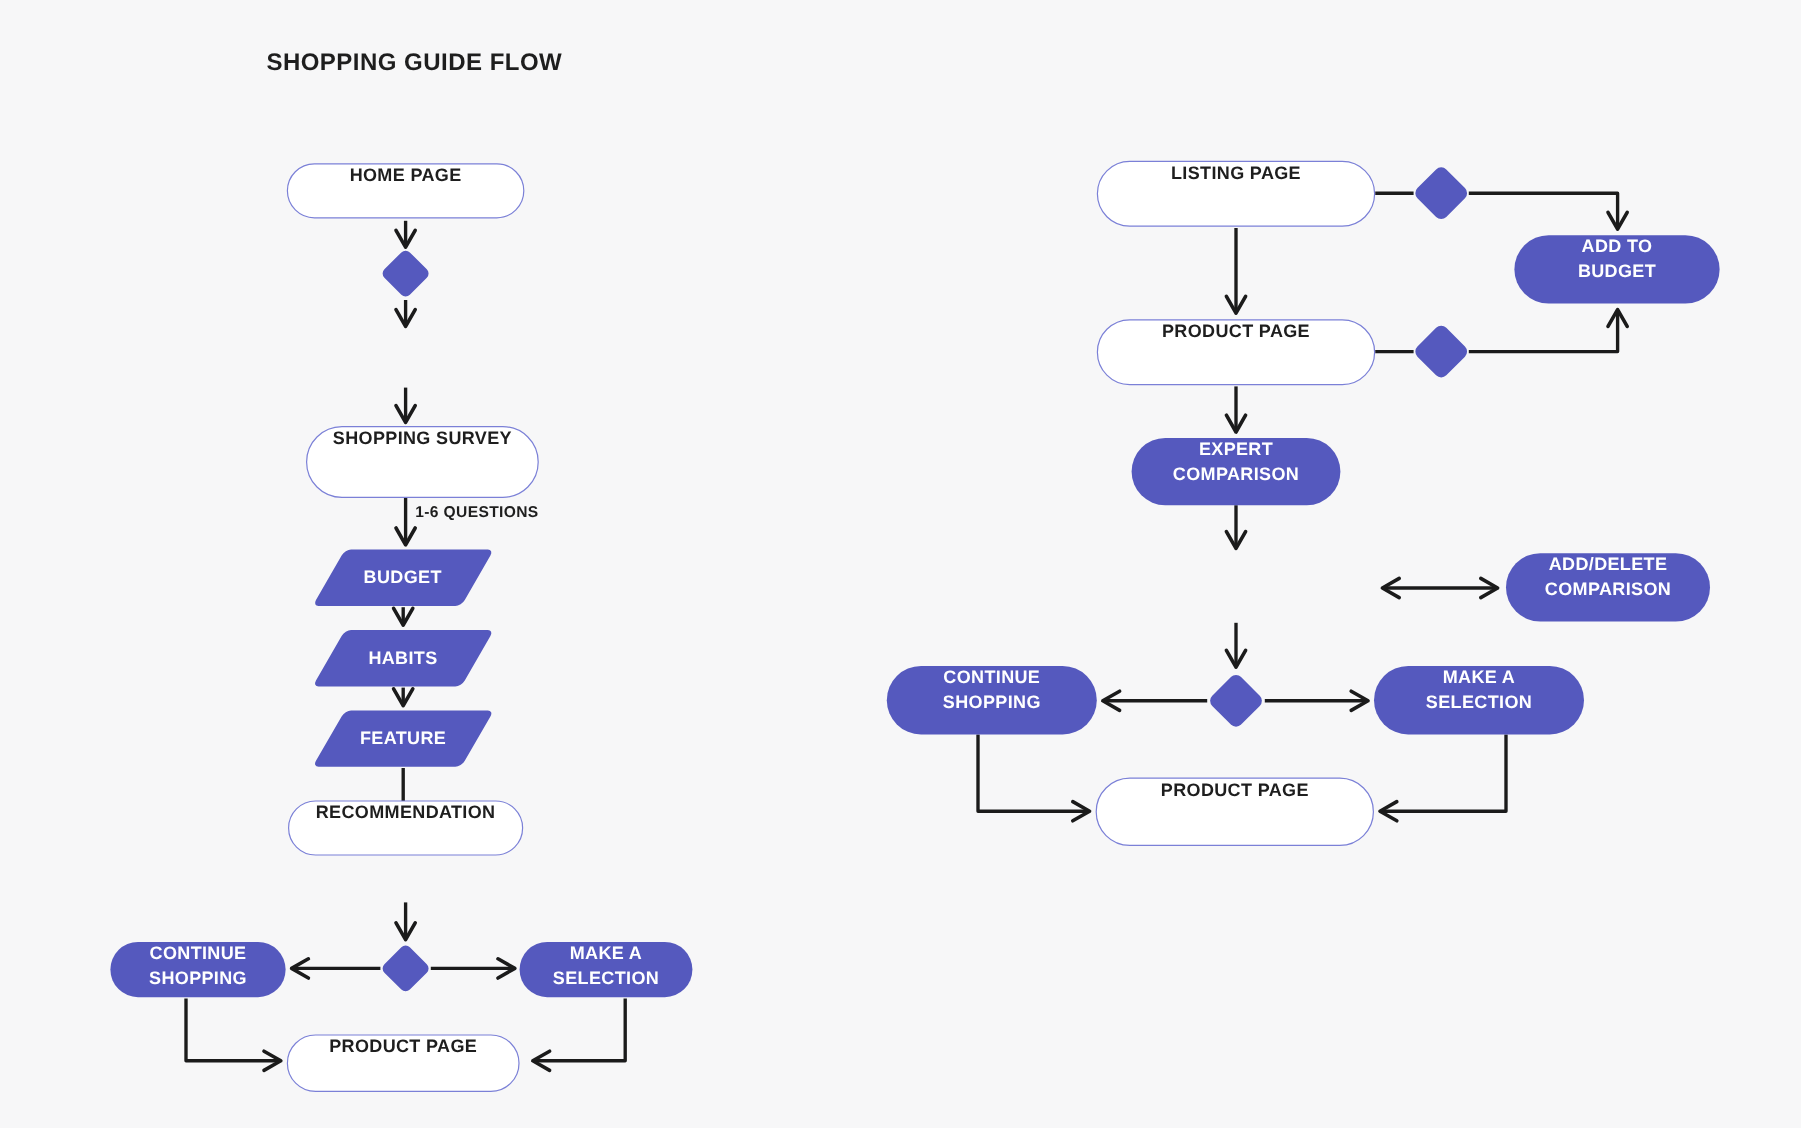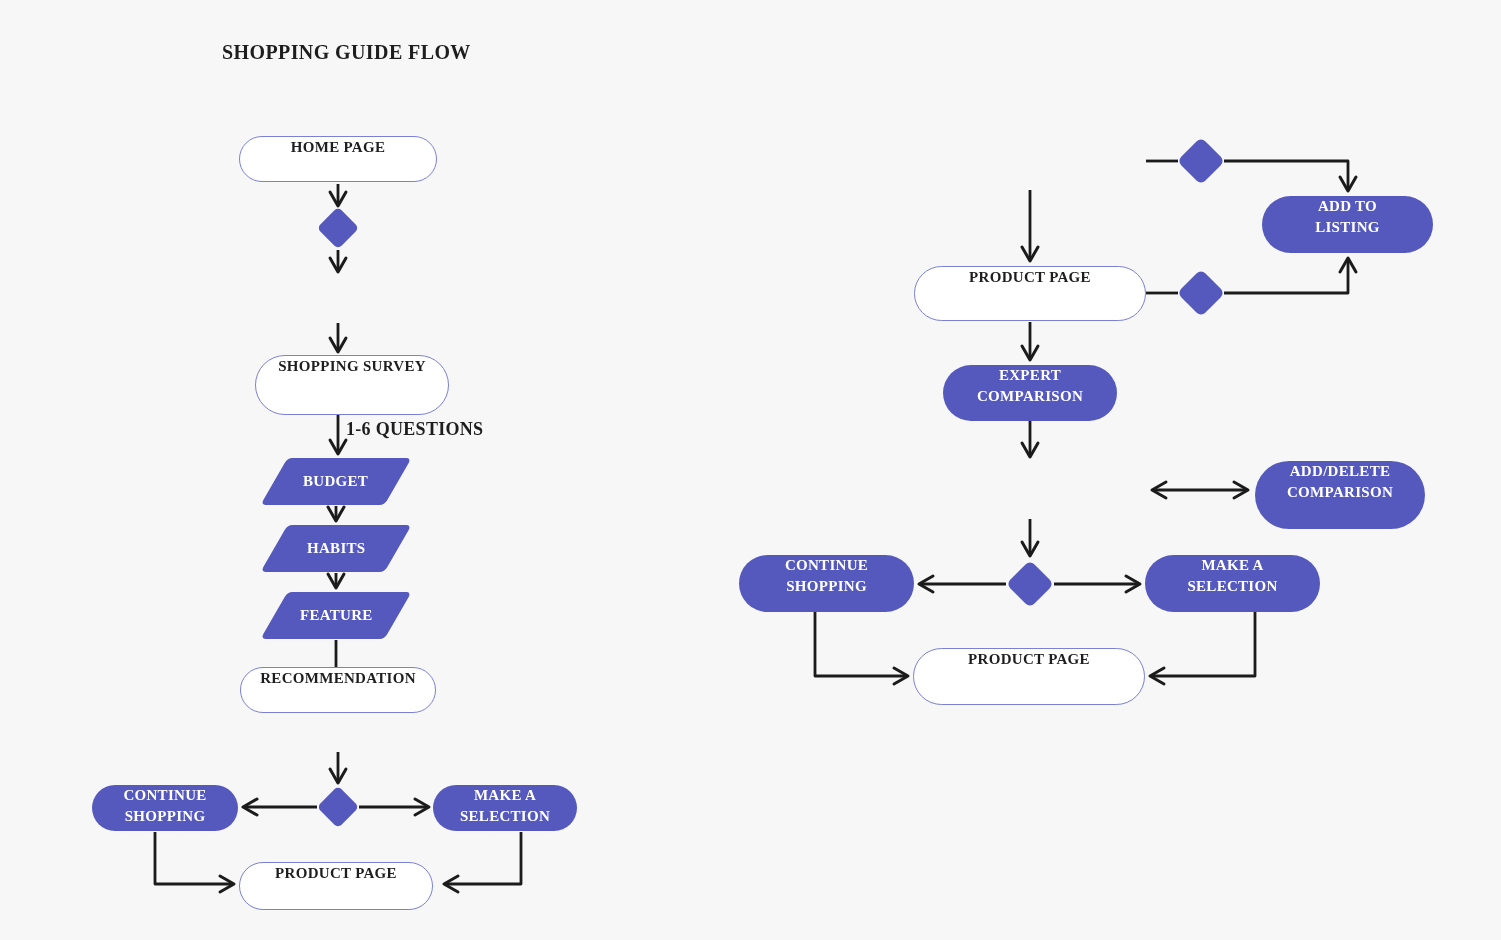--- a/index.html
+++ b/index.html
@@ -2,33 +2,33 @@
 <html style="--background: #f7f7f8; --purple: #5559be; --outline: #7b80d7; --line: #1b1b1b; --text_dark: #1e1e1e; --text_light: #ffffff;"><head>
 <meta charset="utf-8">
 <style>
   :root{
     --background:#f7f7f8; --purple:#5559be; --outline:#7b80d7;
     --line:#1b1b1b; --text_dark:#1e1e1e; --text_light:#ffffff;
   }
   *{margin:0;padding:0;box-sizing:border-box;}
   html,body{background:var(--background);}
   body{font-family:"Liberation Sans",sans-serif;}
-  .canvas{position:relative;width:1501px;height:940px;background:var(--background);overflow:hidden;font-family:Liberation Serif, serif;}
+  .canvas{position:relative;width:1501px;height:940px;background:var(--background);overflow:hidden;}
   .edges{position:absolute;left:0;top:0;width:1501px;height:940px;}
   .edge{stroke:var(--line);stroke-width:2.8;fill:none;stroke-linejoin:round;}
   .flow-title{position:absolute;font-size:20px;font-weight:700;color:var(--text_dark);letter-spacing:.4px;white-space:nowrap;}
   .node{position:absolute;display:flex;justify-content:center;text-align:center;
         font-size:15px;font-weight:700;letter-spacing:.3px;border-radius:999px;line-height:1.38;}
   .node.outline{background:#ffffff;border:1.8px solid var(--outline);color:var(--text_dark);}
   .node.solid{background:var(--purple);color:var(--text_light);}
   .diamond{position:absolute;background:var(--purple);transform:rotate(45deg);}
   .para{position:absolute;background:var(--purple);transform:skewX(-30deg);border-radius:5px;
         display:flex;align-items:center;justify-content:center;}
   .para span{transform:skewX(30deg);color:var(--text_light);font-size:15px;font-weight:700;letter-spacing:.3px;}
-  .edge-label{position:absolute;font-size:18px;font-weight:700;color:var(--text_dark);letter-spacing:.3px;white-space:nowrap;}
+  .edge-label{position:absolute;font-size:13px;font-weight:700;color:var(--text_dark);letter-spacing:.3px;white-space:nowrap;}
 </style>
 </head>
 <body>
 
 <div class="canvas">
 
   <svg class="edges" viewBox="0 0 1501 940">
     <defs>
       <marker id="arrow" viewBox="0 0 22 22" refX="17" refY="11" markerWidth="22" markerHeight="22" markerUnits="userSpaceOnUse" orient="auto-start-reverse">
         <path d="M4,3 L18,11 L4,19" fill="none" style="stroke:var(--line)" stroke-width="3" stroke-linecap="round" stroke-linejoin="round"></path>
@@ -98,39 +98,42 @@
     <span style="max-width:100px">CONTINUE SHOPPING</span>
   </div>
   <div class="node solid" style="left:433px;top:785px;width:144px;height:46px">
     <span style="max-width:96px">MAKE A SELECTION</span>
   </div>
 
   <div class="node outline" style="left:239px;top:862px;width:194px;height:48px">
     <span>PRODUCT PAGE</span>
   </div>
 
+  <div class="node outline" style="left:914px;top:134px;width:232px;height:55px">
+    <span>LISTING PAGE</span>
+  </div>
 
   <div class="diamond" style="left:1184px;top:144px;width:34px;height:34px;border-radius:6px"></div>
 
   <div class="node solid" style="left:1262px;top:196px;width:171px;height:57px">
-    <span style="max-width:96px">ADD TO LISTING</span>
+    <span style="max-width:96px">ADD TO BUDGET</span>
   </div>
 
   <div class="node outline" style="left:914px;top:266px;width:232px;height:55px">
     <span>PRODUCT PAGE</span>
   </div>
 
   <div class="diamond" style="left:1184px;top:276px;width:34px;height:34px;border-radius:6px"></div>
 
   <div class="node solid" style="left:943px;top:365px;width:174px;height:56px">
     <span style="max-width:118px">EXPERT COMPARISON</span>
   </div>
 
 
-  <div class="node solid" style="left:1255px;top:461px;width:170px;height:68px">
+  <div class="node solid" style="left:1255px;top:461px;width:170px;height:57px">
     <span style="max-width:120px">ADD/DELETE COMPARISON</span>
   </div>
 
   <div class="diamond" style="left:1013px;top:567px;width:34px;height:34px;border-radius:6px"></div>
 
   <div class="node solid" style="left:739px;top:555px;width:175px;height:57px">
     <span style="max-width:110px">CONTINUE SHOPPING</span>
   </div>
   <div class="node solid" style="left:1145px;top:555px;width:175px;height:57px">
     <span style="max-width:100px">MAKE A SELECTION</span>

